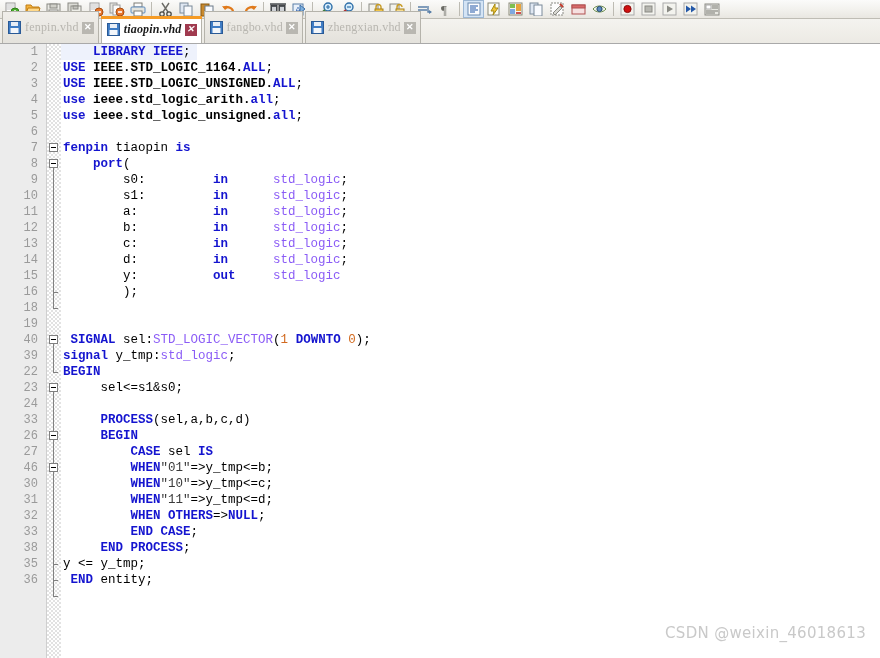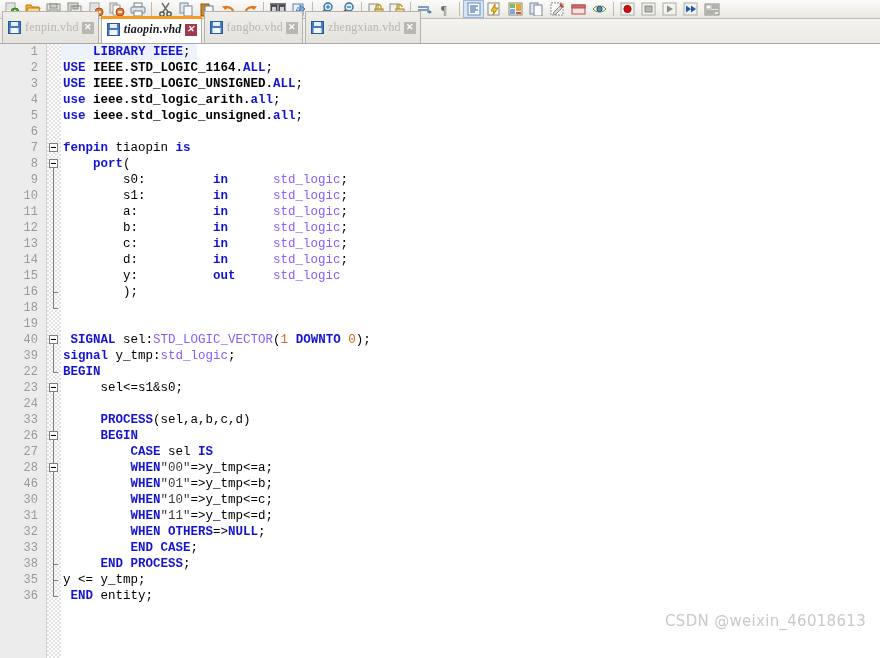--- a/index.html
+++ b/index.html
@@ -163,21 +163,21 @@
   }
   .vline{
     position:absolute;left:6px;width:1px;background:#808080;
   }
   .endtick{
     position:absolute;height:1px;background:#808080;
   }
 
   
   .watermark{
-    position:absolute;right:14px;bottom:28px;
+    position:absolute;right:14px;bottom:16px;
     color:#c9c9c9;
     font-size:15px;
     font-family:"DejaVu Sans", sans-serif;
     letter-spacing:0.3px;
     white-space:nowrap;
     margin-top:20px;
   }
 </style>
 </head>
 <body>
@@ -512,21 +512,20 @@
         <div class="row"><div class="num">18</div><div class="code"> </div></div>
         <div class="row"><div class="num">19</div></div>
         <div class="row"><div class="num">40</div><div class="code"><span class="pl"> </span><span class="kw">SIGNAL</span><span class="pl"> sel:</span><span class="typ">STD_LOGIC_VECTOR</span><span class="pl">(</span><span class="num-lit">1</span><span class="pl"> </span><span class="kw">DOWNTO</span><span class="pl"> </span><span class="num-lit">0</span><span class="pl">);</span></div></div>
         <div class="row"><div class="num">39</div><div class="code"><span class="kw">signal</span><span class="pl"> y_tmp:</span><span class="typ">std_logic</span><span class="pl">;</span></div></div>
         <div class="row"><div class="num">22</div><div class="code"><span class="kw">BEGIN</span></div></div>
         <div class="row"><div class="num">23</div><div class="code"><span class="pl">     sel&lt;=s1&amp;s0;</span></div></div>
         <div class="row"><div class="num">24</div><div class="code"> </div></div>
         <div class="row"><div class="num">33</div><div class="code"><span class="pl">     </span><span class="kw">PROCESS</span><span class="pl">(sel,a,b,c,d)</span></div></div>
         <div class="row"><div class="num">26</div><div class="code"><span class="pl">     </span><span class="kw">BEGIN</span></div></div>
         <div class="row"><div class="num">27</div><div class="code"><span class="pl">         </span><span class="kw">CASE</span><span class="pl"> sel </span><span class="kw">IS</span></div></div>
-        <div class="row"><div class="num">28</div><div class="code"><span class="pl">         </span><span class="kw">WHEN</span><span class="str">"00"</span><span class="pl">=&gt;y_tmp&lt;=a;</span></div></div>
         <div class="row"><div class="num">46</div><div class="code"><span class="pl">         </span><span class="kw">WHEN</span><span class="str">"01"</span><span class="pl">=&gt;y_tmp&lt;=b;</span></div></div>
         <div class="row"><div class="num">30</div><div class="code"><span class="pl">         </span><span class="kw">WHEN</span><span class="str">"10"</span><span class="pl">=&gt;y_tmp&lt;=c;</span></div></div>
         <div class="row"><div class="num">31</div><div class="code"><span class="pl">         </span><span class="kw">WHEN</span><span class="str">"11"</span><span class="pl">=&gt;y_tmp&lt;=d;</span></div></div>
         <div class="row"><div class="num">32</div><div class="code"><span class="pl">         </span><span class="kw">WHEN</span><span class="pl"> </span><span class="kw">OTHERS</span><span class="pl">=&gt;</span><span class="kw">NULL</span><span class="pl">;</span></div></div>
         <div class="row"><div class="num">33</div><div class="code"><span class="pl">         </span><span class="kw">END</span><span class="pl"> </span><span class="kw">CASE</span><span class="pl">;</span></div></div>
         <div class="row"><div class="num">38</div><div class="code"><span class="pl">     </span><span class="kw">END</span><span class="pl"> </span><span class="kw">PROCESS</span><span class="pl">;</span></div></div>
         <div class="row"><div class="num">35</div><div class="code"><span class="pl">y &lt;= y_tmp;</span></div></div>
         <div class="row"><div class="num">36</div><div class="code"><span class="pl"> </span><span class="kw">END</span><span class="pl"> entity;</span></div></div>
       </div>
   </div>

